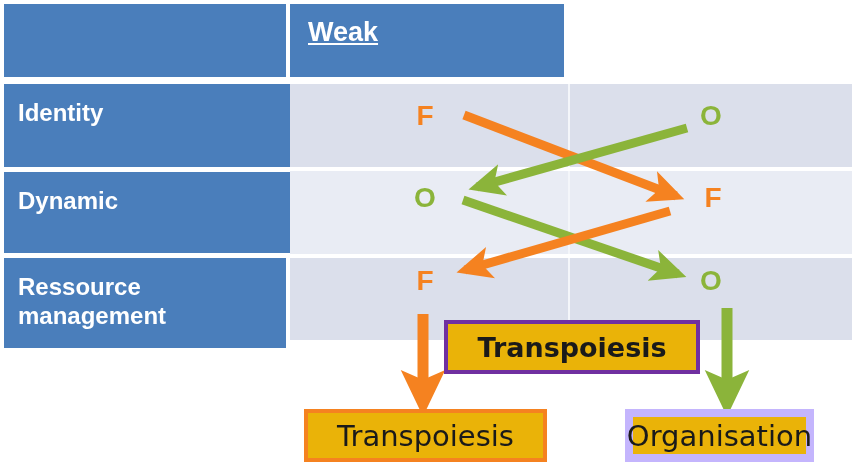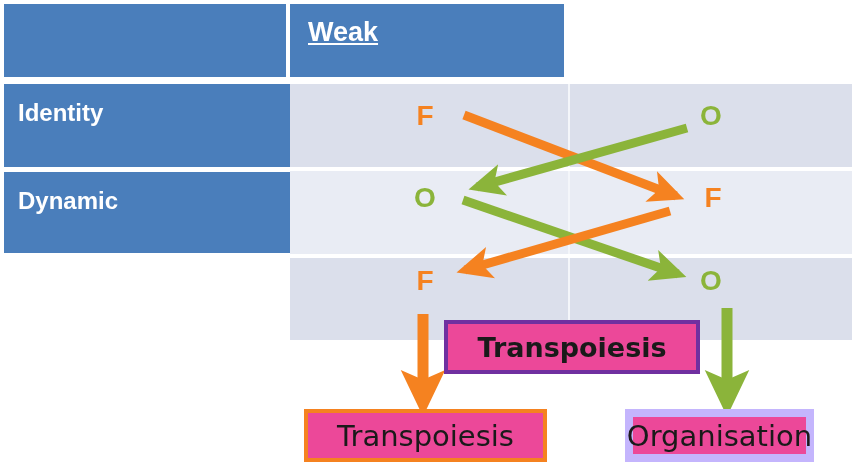--- a/index.html
+++ b/index.html
@@ -86,21 +86,21 @@
     top: 0;
     width: 856px;
     height: 468px;
     pointer-events: none;
   }
 
   
   .boxlabel {
     position: absolute;
     box-sizing: border-box;
-    background: #ec4899;
+    background: #eab308;
     display: flex;
     align-items: center;
     justify-content: center;
     text-align: center;
     color: #1a1a1a;
   }
   #transpoiesis-box {
     left: 444px;
     top: 320px;
     width: 256px;
@@ -146,20 +146,21 @@
     <div class="colrule" style="left:568px; top:84px; height:83px;"></div>
     <div class="mark mark-f" style="left:425px; top:116px;">F</div>
     <div class="mark mark-o" style="left:711px; top:116px;">O</div>
 
     <div class="cell hdr hdr-row" style="left:4px; top:172px; width:306px; height:81px;">Dynamic</div>
     <div class="cell body-cell alt" style="left:290px; top:171px; width:562px; height:83px;"></div>
     <div class="colrule" style="left:568px; top:171px; height:83px;"></div>
     <div class="mark mark-o" style="left:425px; top:198px;">O</div>
     <div class="mark mark-f" style="left:713px; top:198px;">F</div>
 
+    <div class="cell hdr hdr-row" style="left:4px; top:258px; width:282px; height:90px;">Ressource management</div>
     <div class="cell body-cell" style="left:290px; top:258px; width:562px; height:82px;"></div>
     <div class="colrule" style="left:568px; top:258px; height:82px;"></div>
     <div class="mark mark-f" style="left:425px; top:281px;">F</div>
     <div class="mark mark-o" style="left:711px; top:281px;">O</div>
   </div>
 
   <svg id="arrows" viewBox="0 0 856 468">
     <defs>
       <marker id="ah-orange" viewBox="0 0 10 10" refX="7.2" refY="5" markerWidth="4.1" markerHeight="4.1" orient="auto-start-reverse">
         <path d="M 0 0.6 L 9.6 5 L 0 9.4 L 2.3 5 Z" fill="#f58220"></path>

